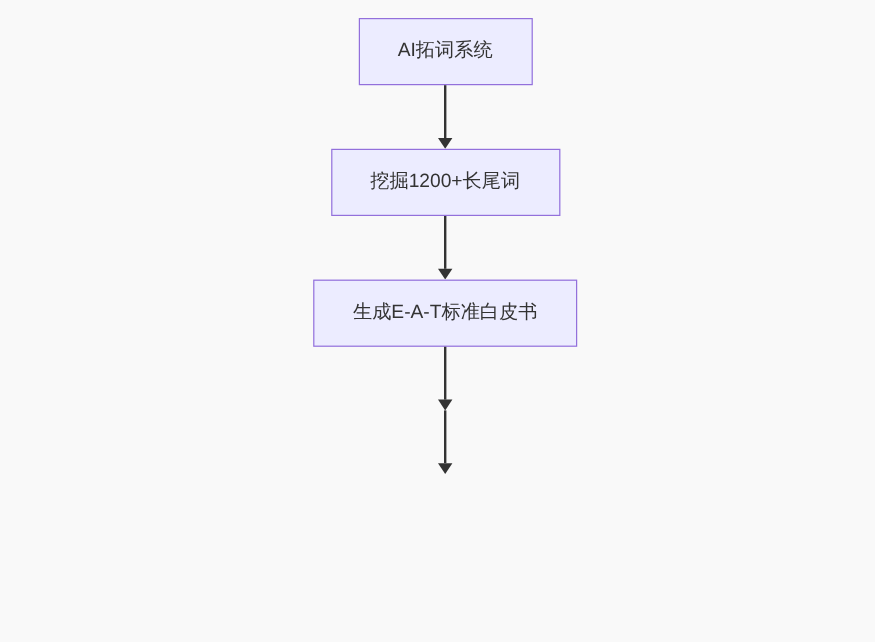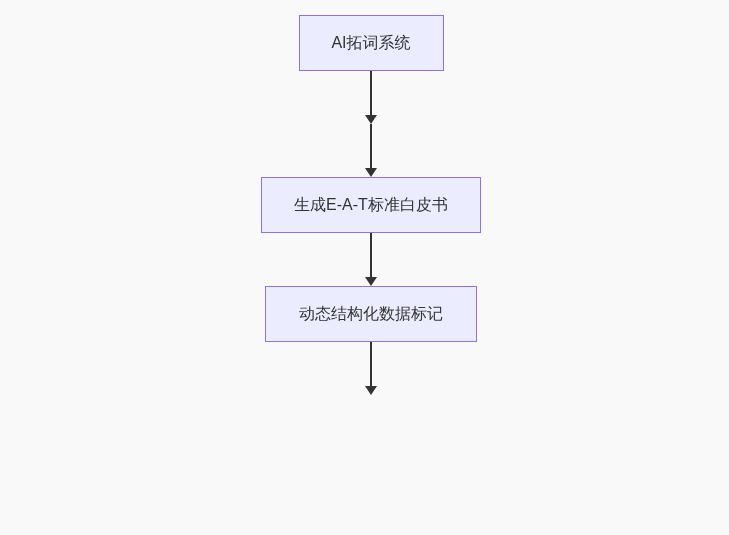--- a/index.html
+++ b/index.html
@@ -74,38 +74,38 @@
 
     <div class="flow-node w1" style="background: rgb(236, 236, 255); border-color: rgb(147, 112, 219); color: rgb(51, 51, 51);">
       <span class="node-label">AI拓词系统</span>
     </div>
 
     <div class="flow-arrow">
       <div class="arrow-line" style="background: rgb(51, 51, 51);"></div>
       <div class="arrow-head" style="border-top-color: rgb(51, 51, 51);"></div>
     </div>
 
+    <div class="flow-node w2" style="background: rgb(236, 236, 255); border-color: rgb(147, 112, 219); color: rgb(51, 51, 51);">
+      <span class="node-label">挖掘1200+长尾词</span>
+    </div>
 
     <div class="flow-arrow">
       <div class="arrow-line" style="background: rgb(51, 51, 51);"></div>
       <div class="arrow-head" style="border-top-color: rgb(51, 51, 51);"></div>
     </div>
 
     <div class="flow-node w3" style="background: rgb(236, 236, 255); border-color: rgb(147, 112, 219); color: rgb(51, 51, 51); text-align: right;">
       <span class="node-label">生成E-A-T标准白皮书</span>
     </div>
 
     <div class="flow-arrow">
       <div class="arrow-line" style="background: rgb(51, 51, 51);"></div>
       <div class="arrow-head" style="border-top-color: rgb(51, 51, 51);"></div>
     </div>
 
-    <div class="flow-node w4" style="background: rgb(236, 236, 255); border-color: rgb(147, 112, 219); color: rgb(51, 51, 51);">
-      <span class="node-label">动态结构化数据标记</span>
-    </div>
 
     <div class="flow-arrow">
       <div class="arrow-line" style="background: rgb(51, 51, 51);"></div>
       <div class="arrow-head" style="border-top-color: rgb(51, 51, 51);"></div>
     </div>
 
 
   </div>
 </div>
 

